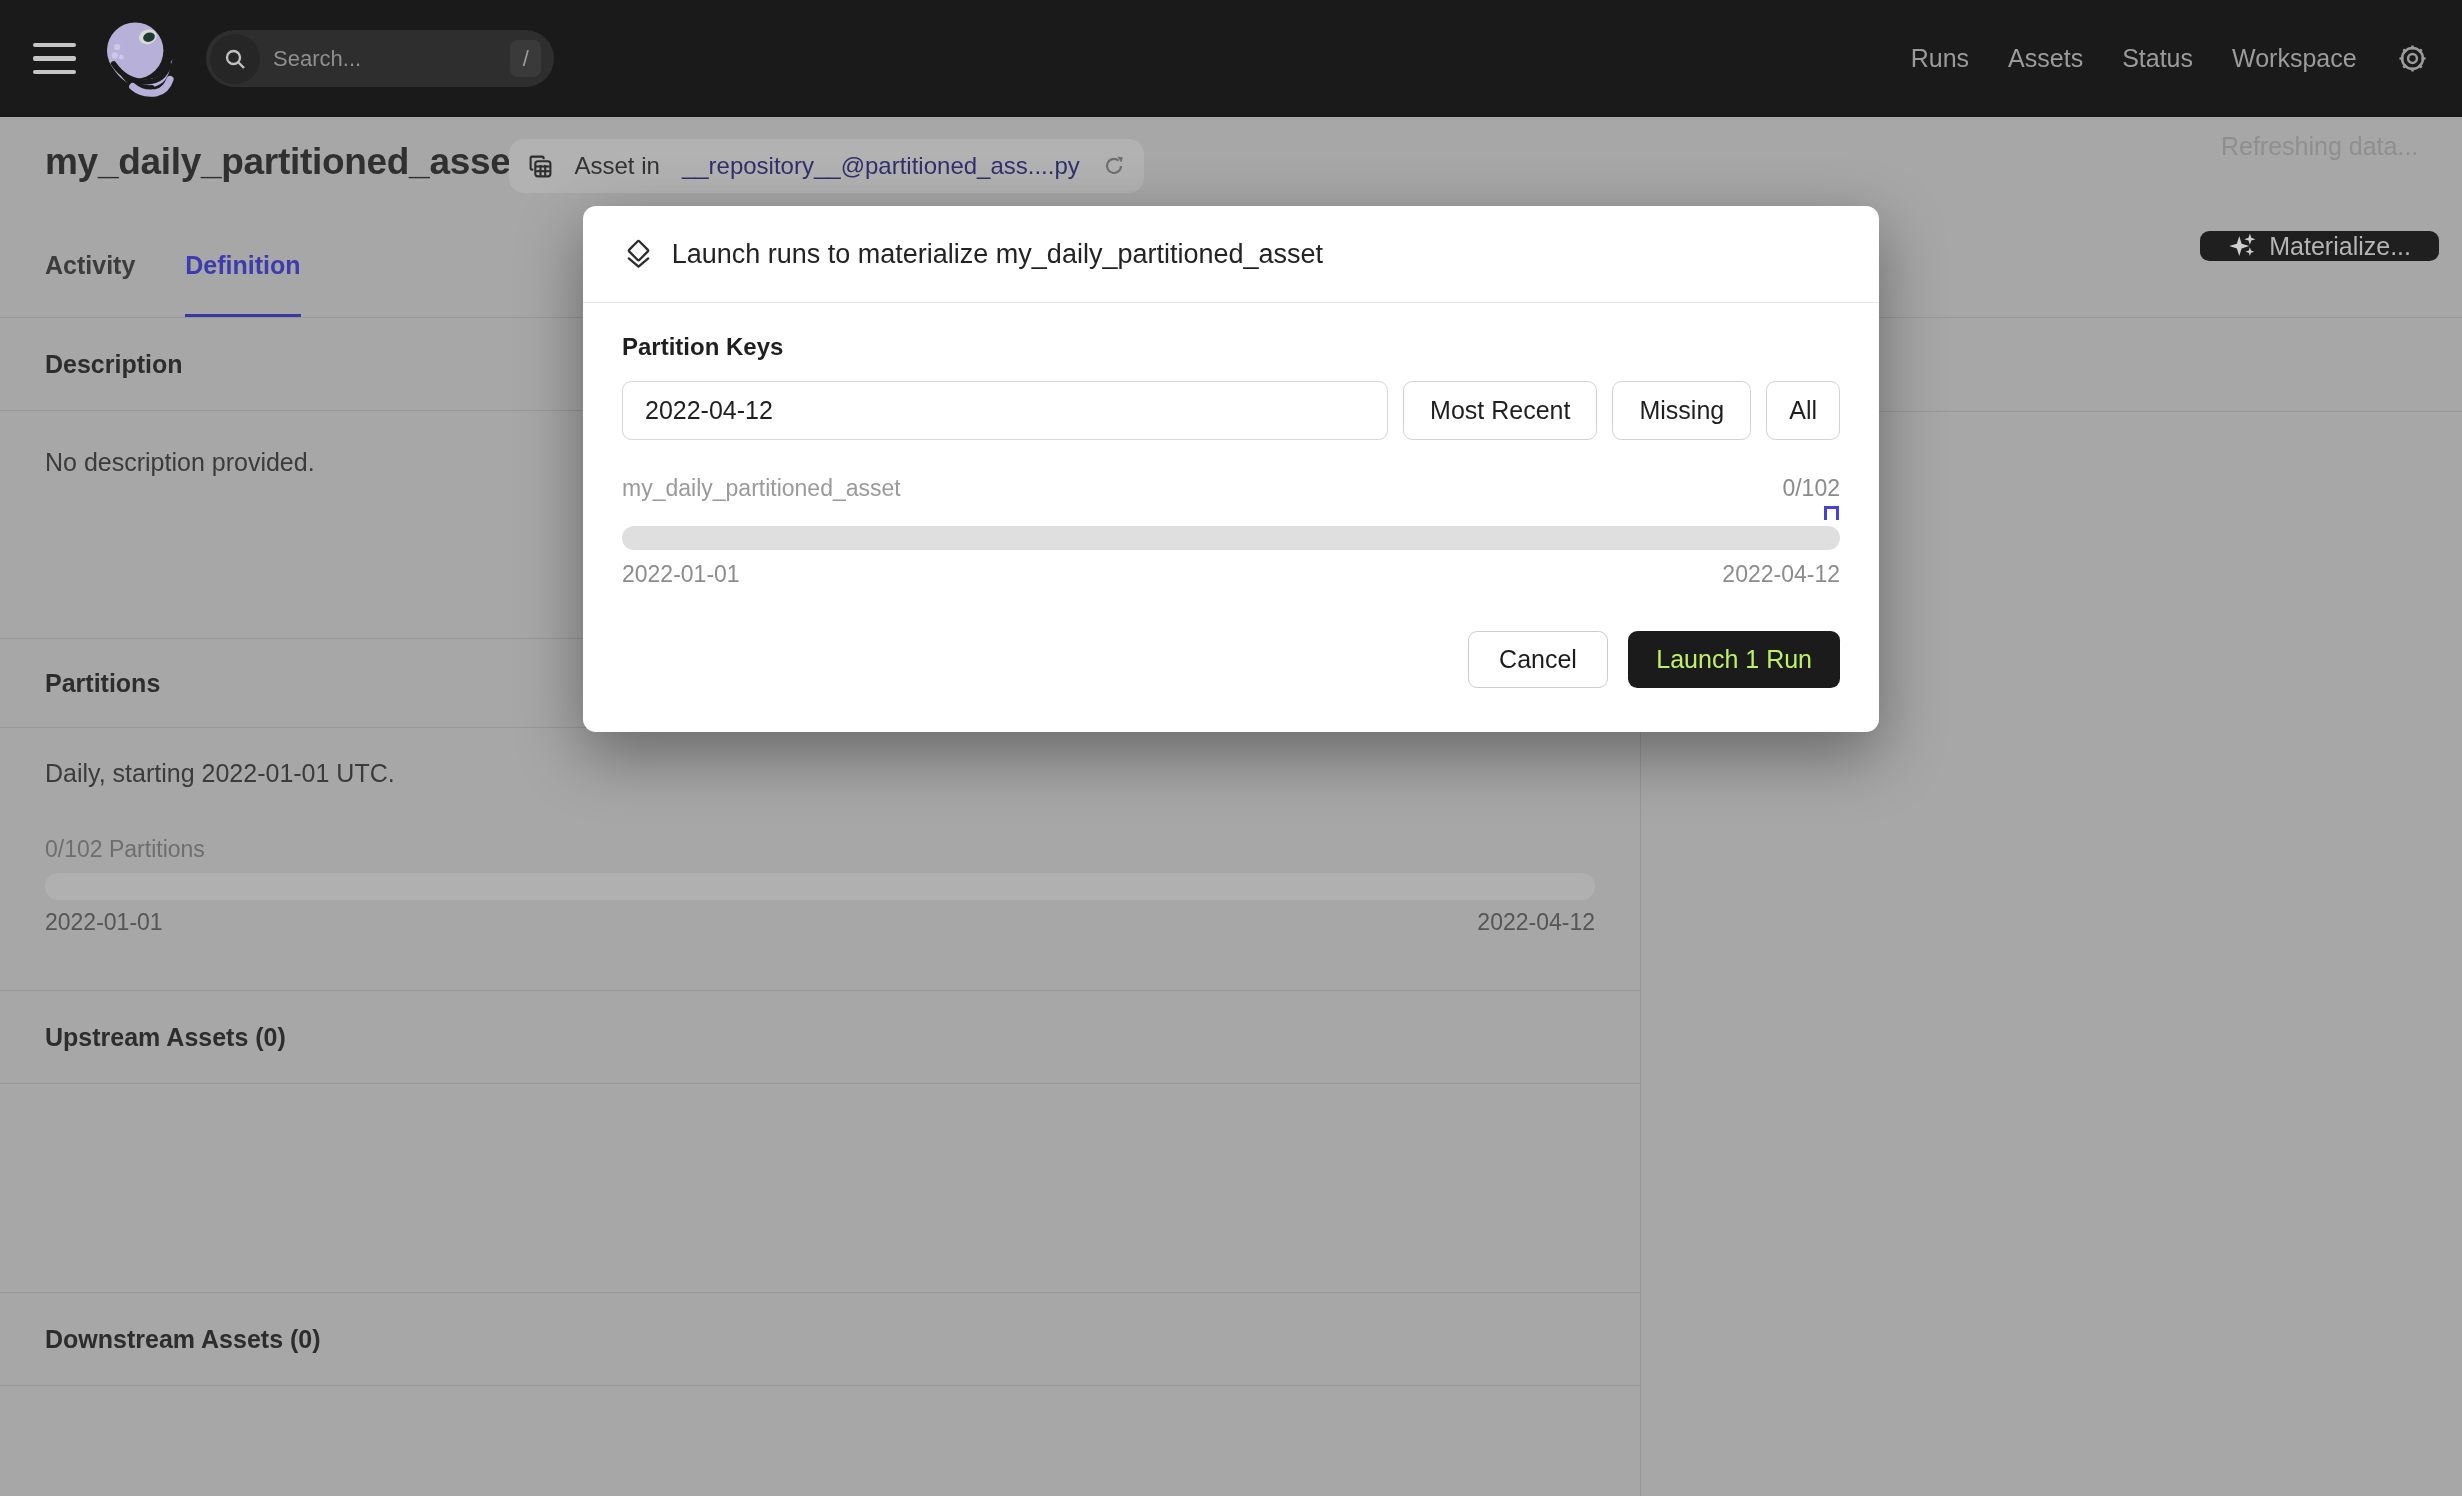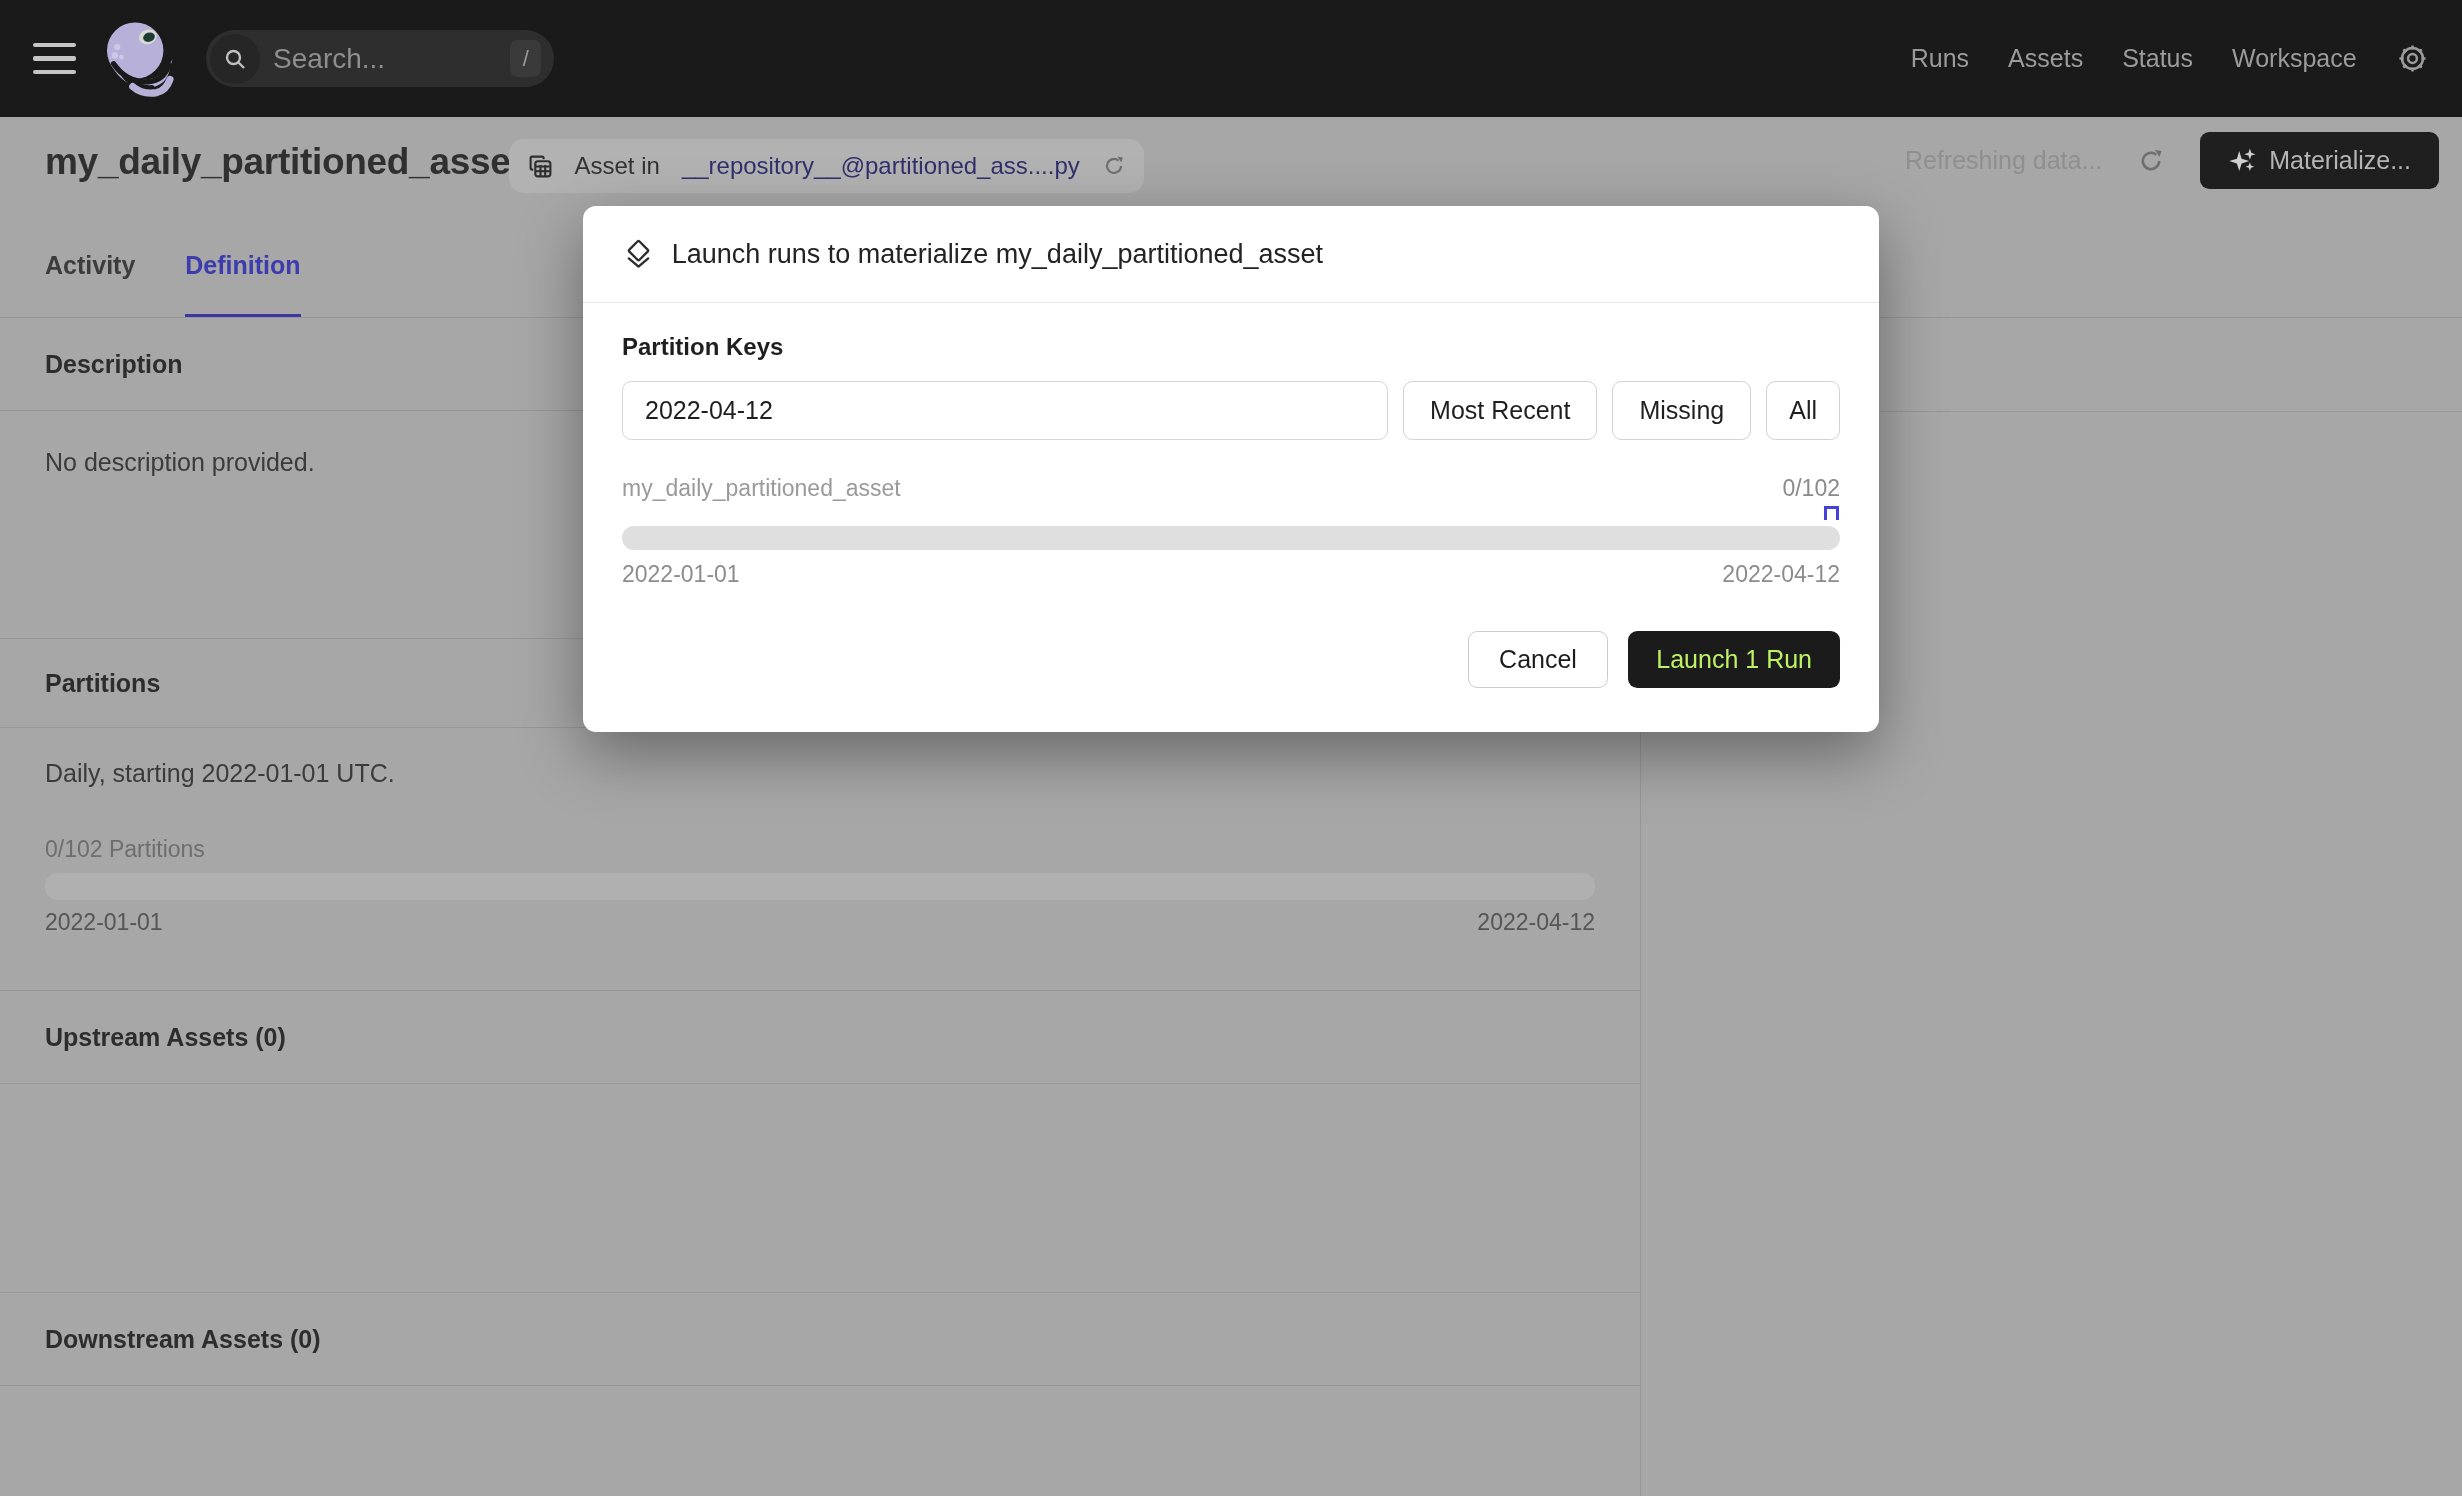--- a/index.html
+++ b/index.html
@@ -10,35 +10,35 @@
   
   .topnav { position:absolute; top:0; left:0; right:0; height:117px;
     background:var(--nav-bg,#1a1a1a); display:flex; align-items:center; padding:0 26px; }
   .hamburger { width:43px; height:31px; display:flex; flex-direction:column; justify-content:space-between;
     background:none; border:none; cursor:pointer; margin:0 28px 0 7.4px; }
   .hamburger span { display:block; height:4.2px; border-radius:1.9px; background:#c6c6c6; }
   .logo { width:72px; height:80px; margin-right:30px; }
   .search { width:348px; height:57px; border-radius:29px; background:#2e2e2e; display:flex; align-items:center; }
   .search-iconwrap { width:50px; height:50px; border-radius:50%; background:#262626; margin-left:3.7px;
     display:flex; align-items:center; justify-content:center; }
-  .search-ph { margin-left:13px; font-size:28px; color:#8f8f8f; }
+  .search-ph { margin-left:13px; font-size:22px; color:#8f8f8f; }
   .slash-badge { margin-left:auto; margin-right:13px; width:31px; height:37px; border-radius:7.4px;
     background:#3a3a3a; color:#9b9b9b; font-size:22px; display:flex; align-items:center; justify-content:center; }
   .nav-links { margin-left:auto; display:flex; align-items:center; gap:39px; }
   .nav-link { font-size:25px; font-weight:500; color:#9b9b9b; text-decoration:none; cursor:pointer; }
   .gear { margin-left:39px; margin-right:7.4px; display:flex; align-items:center; }
 
   
   .content { position:absolute; top:117px; left:0; right:0; bottom:0; }
   .page-title { position:absolute; left:45px; top:24px; font-size:37px; font-weight:700; color:#303030; letter-spacing:-0.3px; }
   .asset-pill { position:absolute; left:509px; top:22px; height:54px; border-radius:15px; background:#b2b2b2;
     display:flex; align-items:center; gap:22px; padding:0 18.5px; }
   .asset-pill .prefix { font-size:24px; color:#333; }
   .asset-pill .link { font-size:24px; color:#30306b; cursor:pointer; }
-  .hdr-right { position:absolute; right:23px; top:15px; height:57px; display:flex; align-items:center; gap:35px; }
+  .hdr-right { position:absolute; right:23px; top:15px; height:57px; display:flex; align-items:center; gap:35px;flex-direction:column; }
   .refreshing { font-size:25px; color:#8f8f8f; }
   .materialize-btn { height:57px; border:none; border-radius:9.3px; background:#1f1f1f; color:#b5b5b5;
     font-size:25px; font-weight:500; padding:0 28px; display:flex; align-items:center; gap:11px; cursor:pointer;
     font-family:"Liberation Sans",sans-serif; }
 
   .tabs { position:absolute; left:45px; top:123px; height:78px; display:flex; gap:50px; }
   .tab { font-size:25px; font-weight:600; padding-top:11px; height:78px; cursor:pointer; }
   .tab.inactive { color:#3c3c3c; }
   .tab.active { color:var(--tab-active,#3d3cae); border-bottom:4.6px solid var(--tab-underline,#3a39a4); }
   .tabbar-divider { position:absolute; left:0; right:0; top:200px; height:0.9px; background:#979797; }

